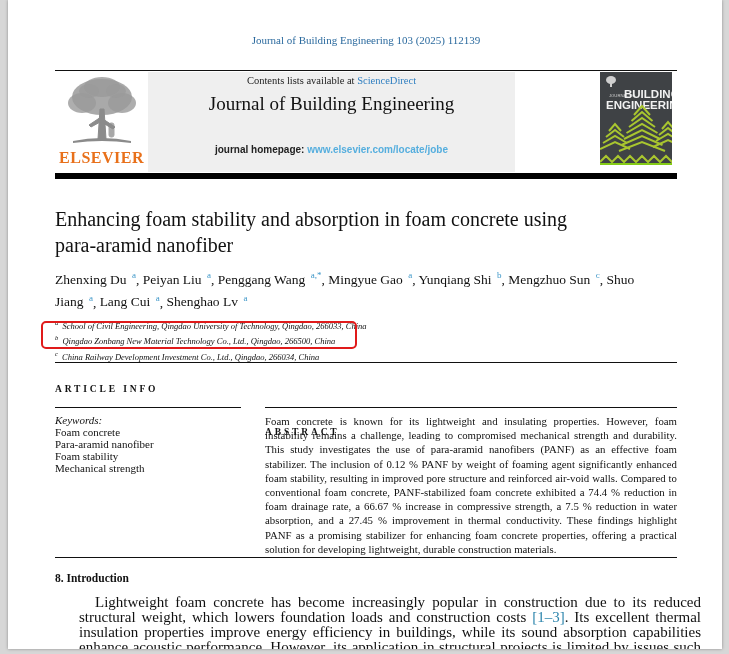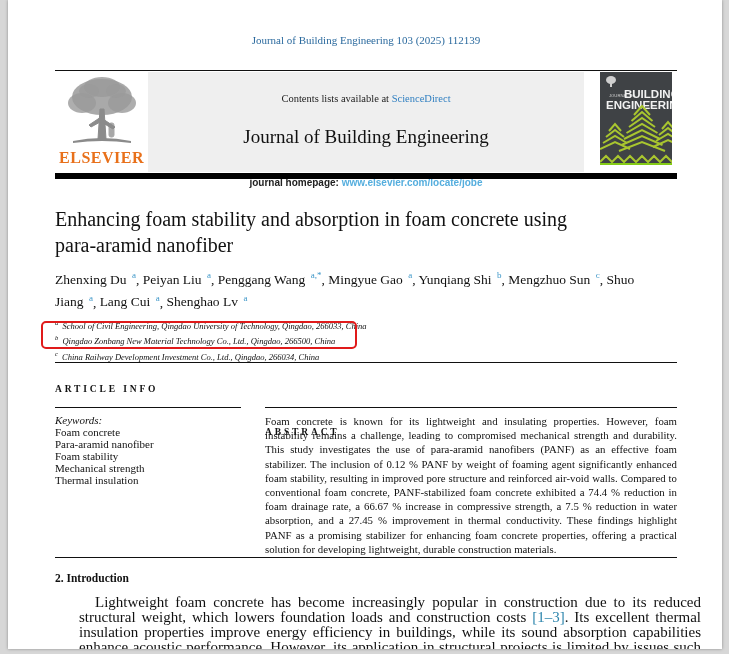--- a/index.html
+++ b/index.html
@@ -17,25 +17,25 @@
   .citation{top:34px;left:47px;width:622px;text-align:center;font-size:11px;
     color:var(--cite);}
 
   .rule-thin{height:1px;background:#111;}
   .rule-thick{height:6px;background:#000;}
 
   .logo-block{left:47px;top:73px;width:93px;height:100px;background:#fff;text-align:center;}
   .elsevier-word{font-size:16px;font-weight:bold;color:var(--orange);
     letter-spacing:.5px;margin-top:-2px;}
 
-  .banner{left:140px;top:72px;width:436px;height:100px;background:var(--banner);
-    text-align:center;padding-top:21px;}
+  .banner{left:140px;top:72px;width:367px;height:100px;background:var(--banner);
+    text-align:center;padding-top:3px;}
   .banner .contents{font-size:10.5px;color:#222;}
   .banner .contents a{color:var(--link);text-decoration:none;}
-  .banner .jtitle{font-size:19px;color:#111;margin-top:22px;text-align:center;}
+  .banner .jtitle{font-size:19px;color:#111;margin-top:7px;text-align:center;}
   .banner .homepage{font-size:10.5px;color:#222;margin-top:29px;
     font-family:"Liberation Sans", sans-serif;font-size:10px;font-weight:bold;}
   .banner .homepage a{color:var(--url);text-decoration:none;}
 
   .cover{left:592px;top:72px;width:72px;height:93px;background:var(--coverbg);
     border-bottom:2px solid #84cc16;overflow:hidden;}
 
   .headbar{top:173px;left:47px;width:622px;}
   .headrule{top:70px;left:47px;width:622px;}
 
@@ -170,27 +170,26 @@
   <div class="abs rule-thin ai-rule"></div>
   <div class="abs rule-thin abs-rule"></div>
 
   <div class="abs keywords">
     <div class="kw-label">Keywords:</div>
     <div>
         <div>Foam concrete</div>
         <div>Para-aramid nanofiber</div>
         <div>Foam stability</div>
         <div>Mechanical strength</div>
-        <div>Thermal insulation</div>
       </div>
   </div>
 
   <div class="abs abstract">Foam concrete is known for its lightweight and insulating properties. However, foam instability remains a challenge, leading to compromised mechanical strength and durability. This study investigates the use of para-aramid nanofibers (PANF) as an effective foam stabilizer. The inclusion of 0.12 % PANF by weight of foaming agent significantly enhanced foam stability, resulting in improved pore structure and reinforced air-void walls. Compared to conventional foam concrete, PANF-stabilized foam concrete exhibited a 74.4 % reduction in foam drainage rate, a 66.67 % increase in compressive strength, a 7.5 % reduction in water absorption, and a 27.45 % improvement in thermal conductivity. These findings highlight PANF as a promising stabilizer for enhancing foam concrete properties, offering a practical solution for developing lightweight, durable construction materials.</div>
 
   <div class="abs rule-thin rule-full-2"></div>
 
-  <div class="abs intro-head">2. Introduction</div>
+  <div class="abs intro-head">8. Introduction</div>
 
   <div class="abs intro-para">
     <span>Lightweight foam concrete has become increasingly popular in construction due to its reduced structural weight, which lowers foundation loads and construction costs </span><span class="ref">[1–3]</span><span>. Its excellent thermal insulation properties improve energy efficiency in buildings, while its sound absorption capabilities enhance acoustic performance. However, its application in structural projects is limited by issues such as low compressive strength, structural instability, and high water absorption in humid conditions, all of which compromise long-term durability.</span>
   </div>
 
 </div>
 
 </body></html>

